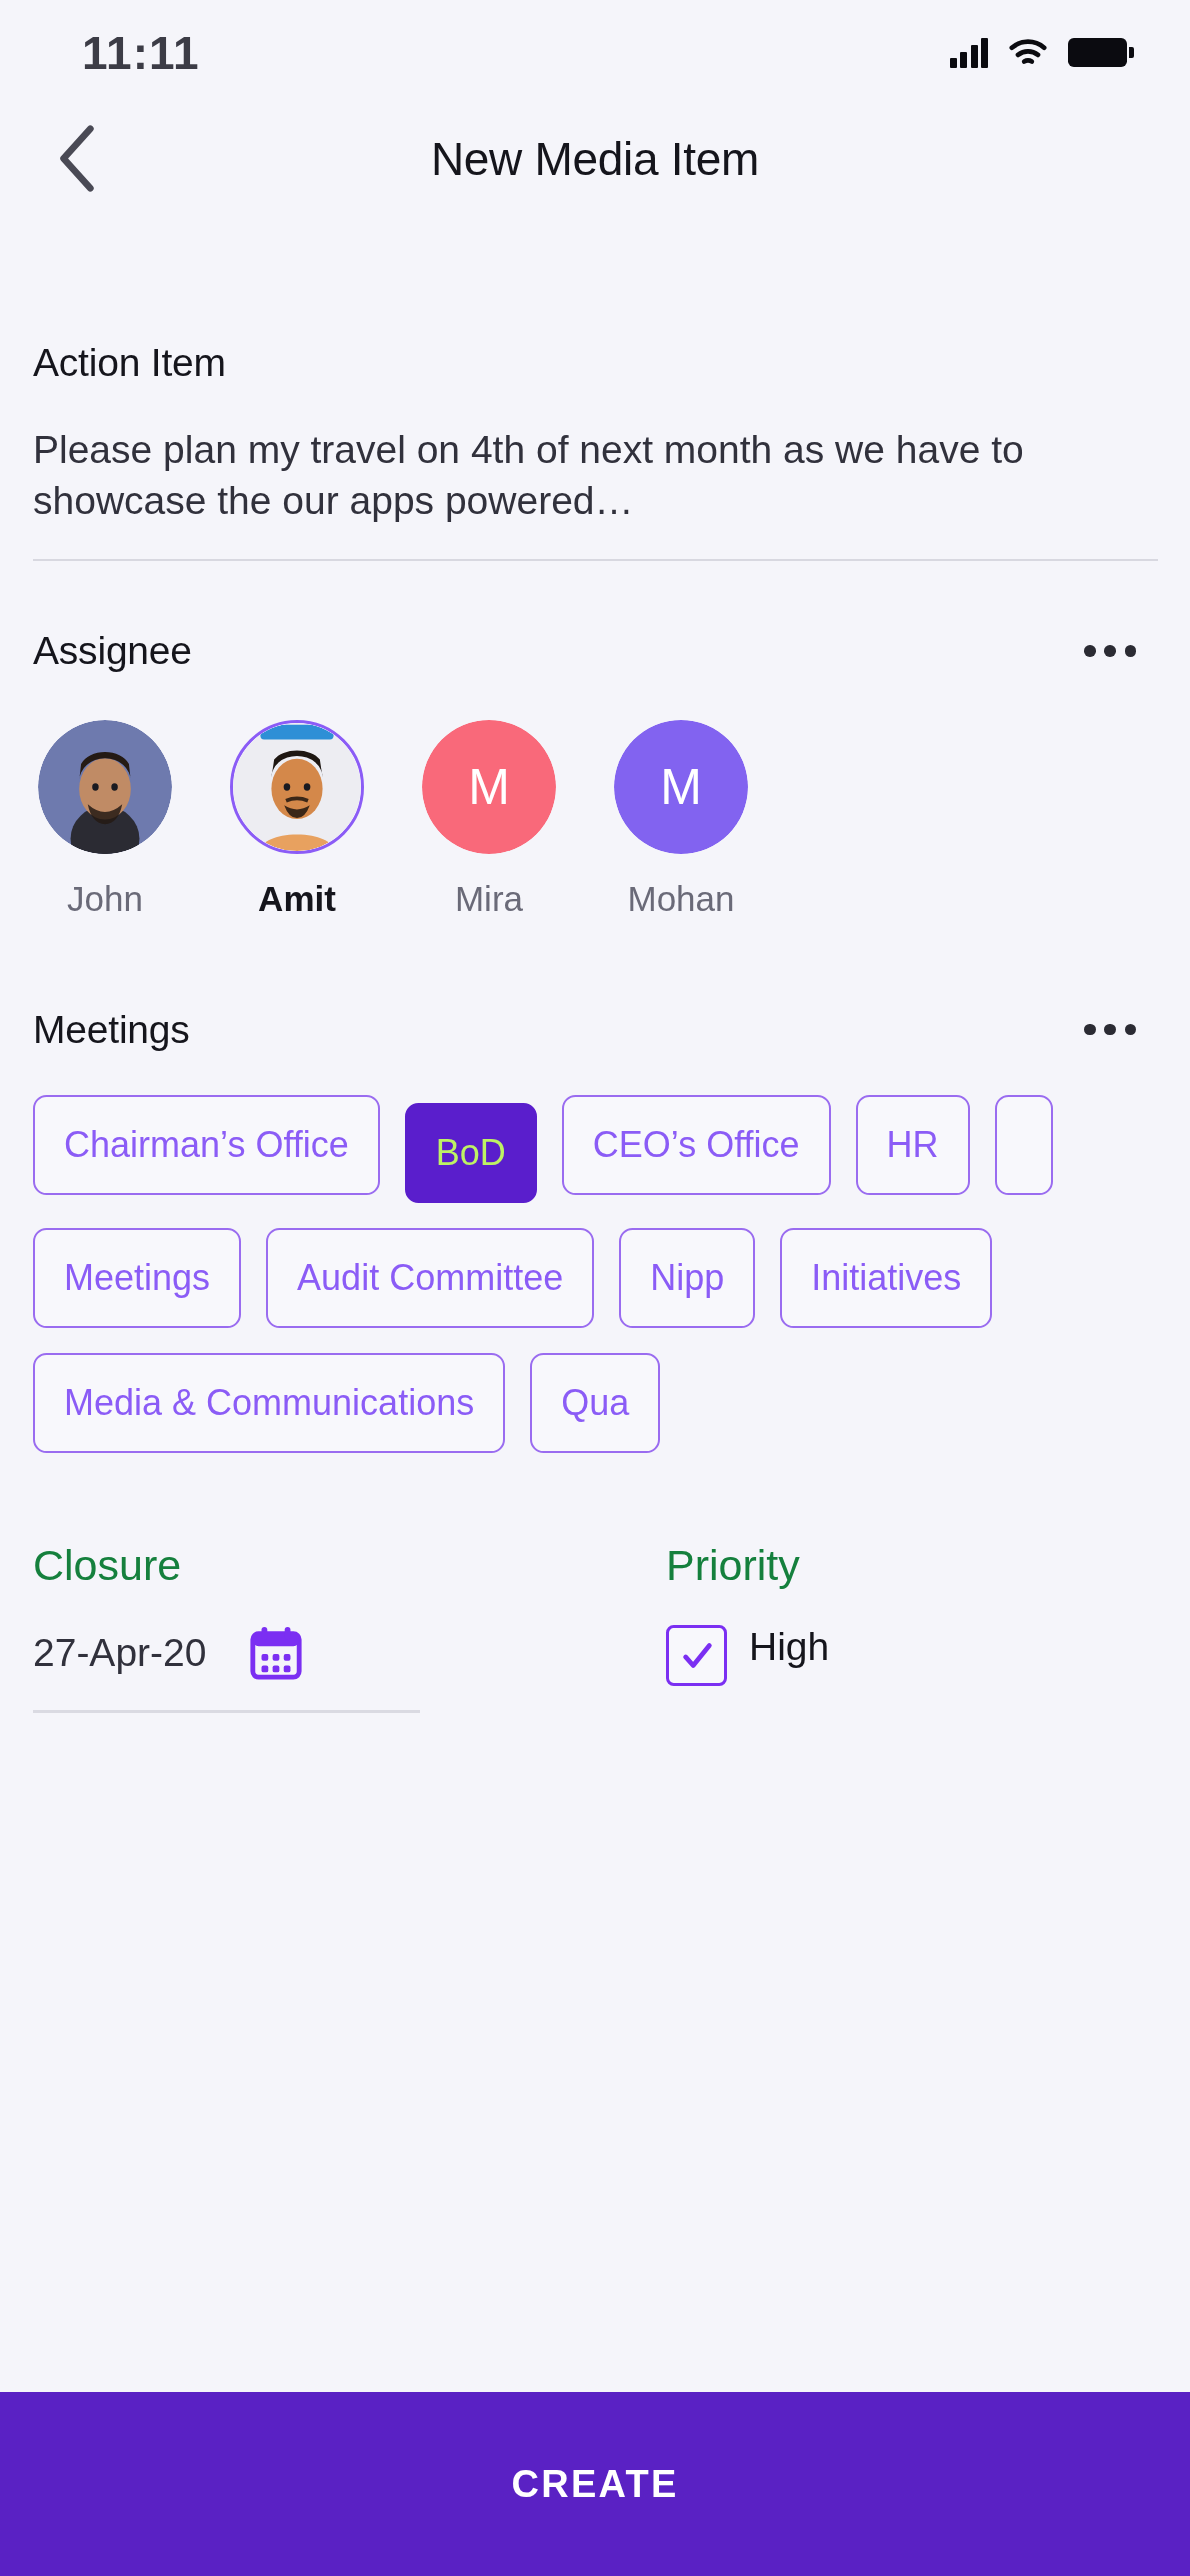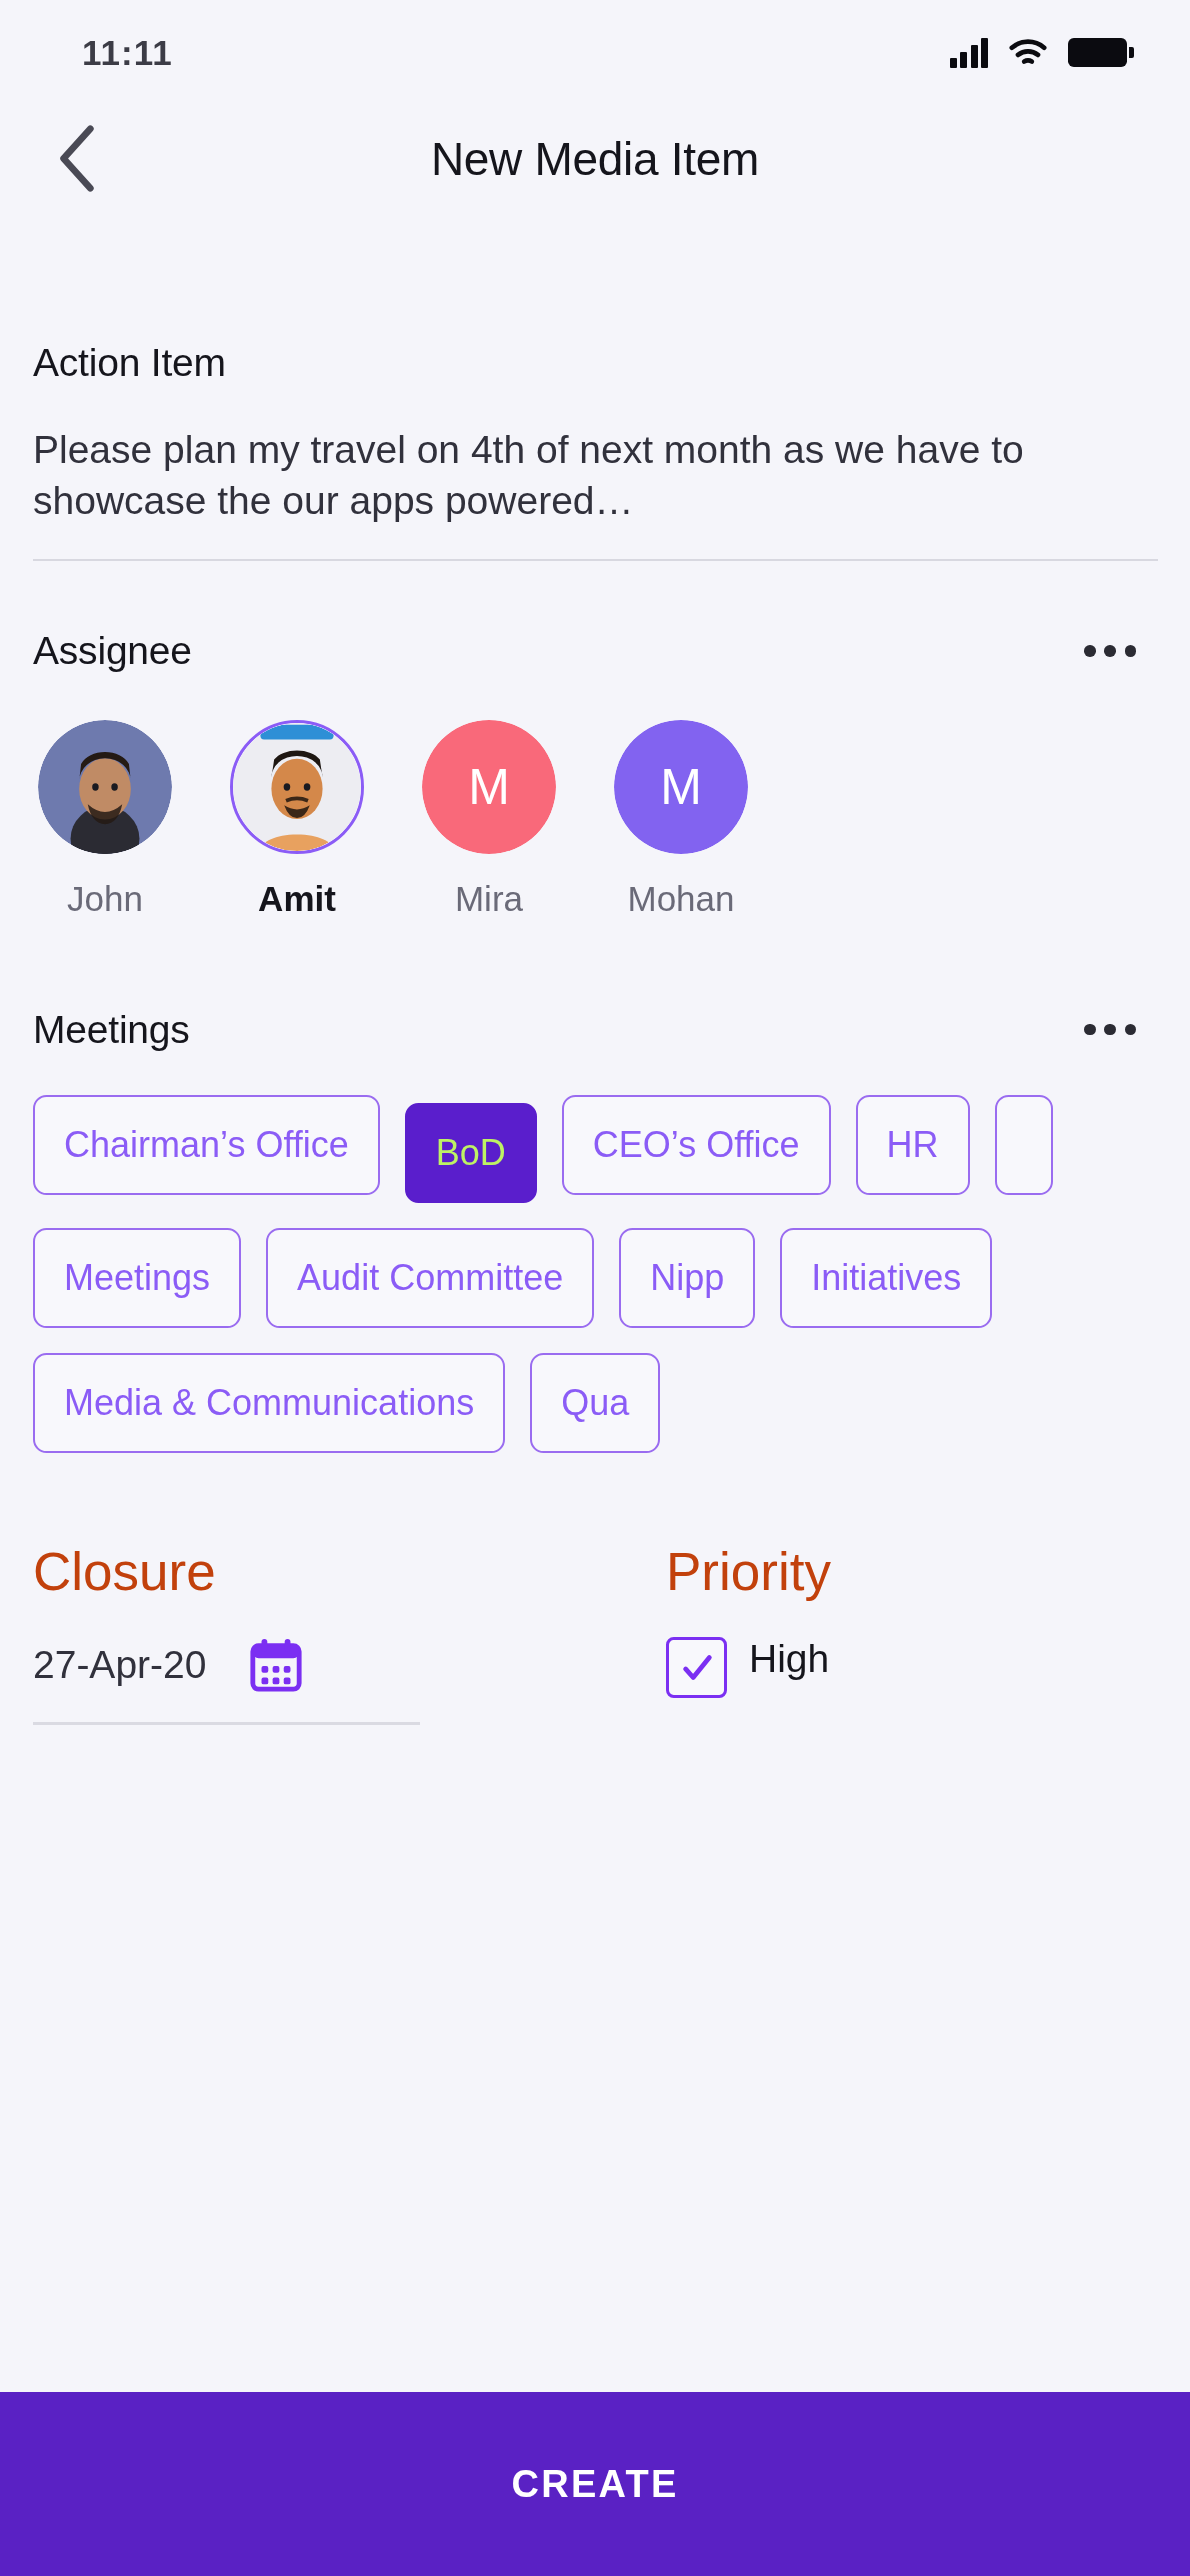--- a/index.html
+++ b/index.html
@@ -11,21 +11,21 @@
   }
   .phone { position:relative; width:1190px; height:2576px; background:#F5F5FA; }
 
   
   .statusbar {
     position:absolute; top:0; left:0; width:1190px; height:105px;
     display:flex; align-items:center; justify-content:space-between;
     padding:0 63px 0 82px;
   }
   .status-time {
-    font-size:35px; font-weight:700; color:#3C3C46; letter-spacing:1px;
+    font-size:46px; font-weight:700; color:#3C3C46; letter-spacing:1px;
   }
   .status-icons { display:flex; align-items:center; gap:21px; }
   .signal { display:flex; align-items:flex-end; gap:3.8px; height:31px; }
   .signal i { display:block; width:6.7px; background:#0B0B10; border-radius:1px; }
   .signal i:nth-child(1){ height:10.5px; }
   .signal i:nth-child(2){ height:16.3px; }
   .signal i:nth-child(3){ height:23px; }
   .signal i:nth-child(4){ height:30px; }
   .wifi { width:38px; height:29px; }
   .battery {
@@ -121,21 +121,21 @@
   .chip.selected {
     background:#5A1ECC; border-color:#5A1ECC; color:#bef264;margin-top:16px;
   }
   .chip.clipped { overflow:hidden; }
 
   
   .bottom-fields { margin-top:88px; display:flex; align-items:flex-start; }
   .field-closure { width:633px; }
   .field-priority { flex:1; }
   .field-label {
-    font-size:53px; font-weight:400; color:#c2410c;
+    font-size:43px; font-weight:400; color:#15803d;
   }
   .closure-row {
     margin-top:35px; display:flex; align-items:center; gap:42px;
   }
   .closure-value { font-size:39px; color:#31313C; }
   .cal-icon { width:56px; height:56px; }
   .closure-rule { margin-top:29px; width:387px; height:2.9px; background:#DADAE2; }
   .priority-row { margin-top:35px; display:flex; align-items:flex-start; gap:22px; }
   .checkbox {
     width:61px; height:61px; border:3.8px solid #7B2FF2; border-radius:7.7px;

